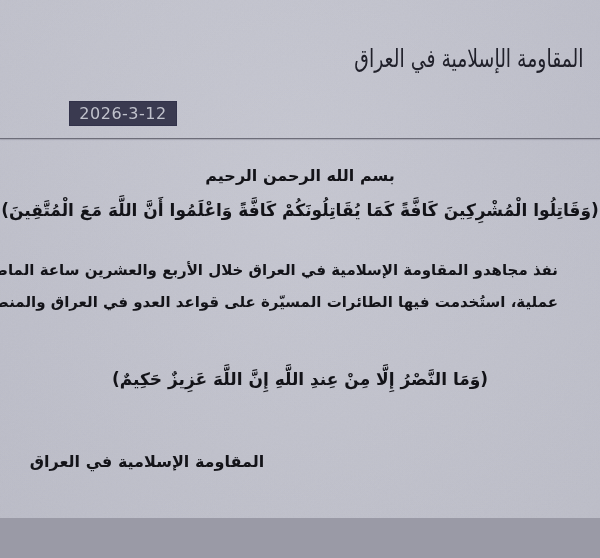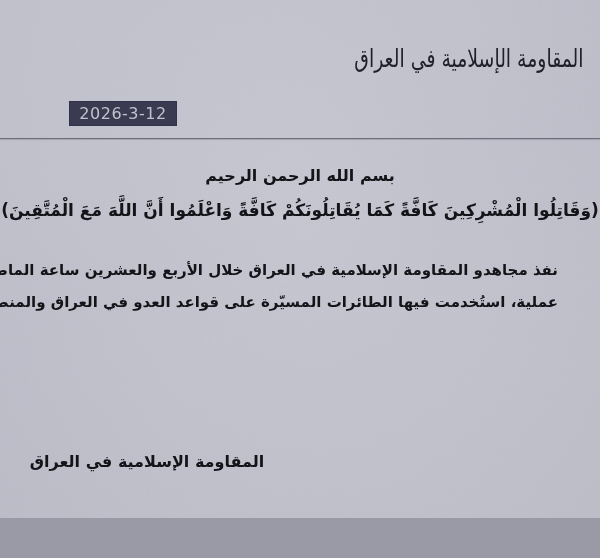--- a/index.html
+++ b/index.html
@@ -111,18 +111,19 @@
   <div class="divider"></div>
 
   <div class="rtl-line centered basmala">بسم الله الرحمن الرحيم</div>
 
   <div class="rtl-line centered verse-top">(وَقَاتِلُوا الْمُشْرِكِينَ كَافَّةً كَمَا يُقَاتِلُونَكُمْ كَافَّةً وَاعْلَمُوا أَنَّ اللَّهَ مَعَ الْمُتَّقِينَ)</div>
 
   <div class="rtl-line body-line-1">نفذ مجاهدو المقاومة الإسلامية في العراق خلال الأربع والعشرين ساعة الماضية، ثلاث عشرة</div>
 
   <div class="rtl-line body-line-2">عملية، استُخدمت فيها الطائرات المسيّرة على قواعد العدو في العراق والمنطقة.</div>
 
+  <div class="rtl-line centered verse-bottom">(وَمَا النَّصْرُ إِلَّا مِنْ عِندِ اللَّهِ إِنَّ اللَّهَ عَزِيزٌ حَكِيمٌ)</div>
 
   <div class="signature-block">
     <div class="signature-name">المقاومة الإسلامية في العراق</div>
   </div>
 
 </div>
 
 </body></html>

